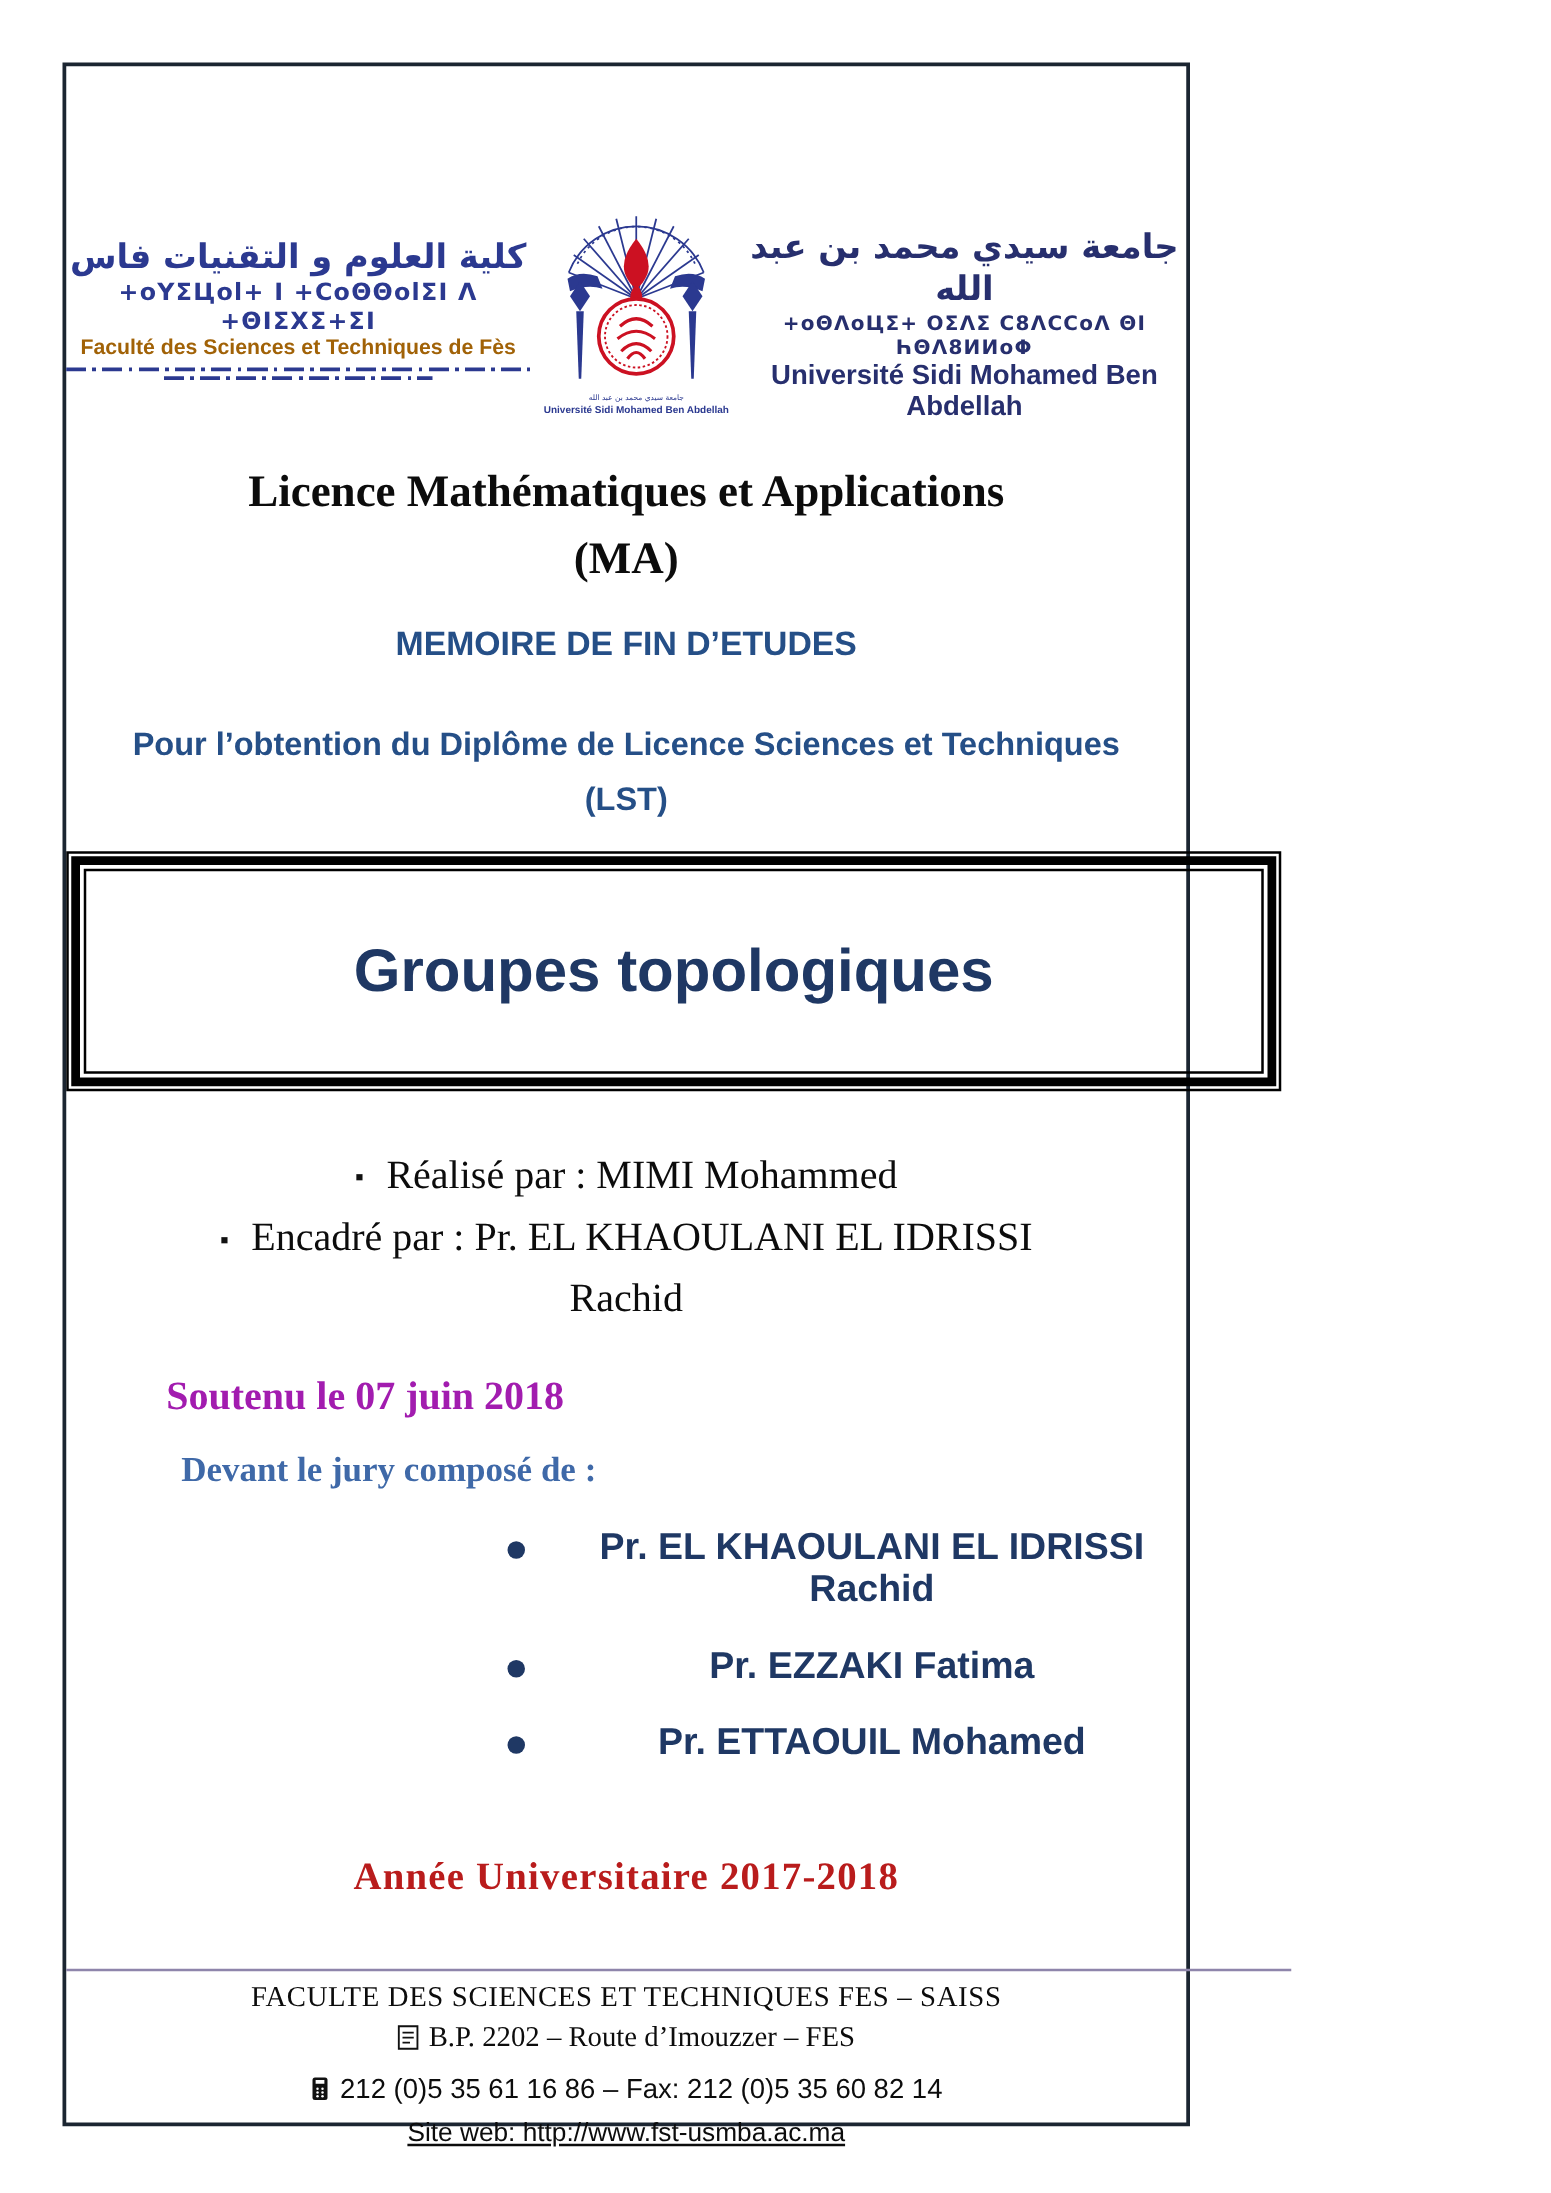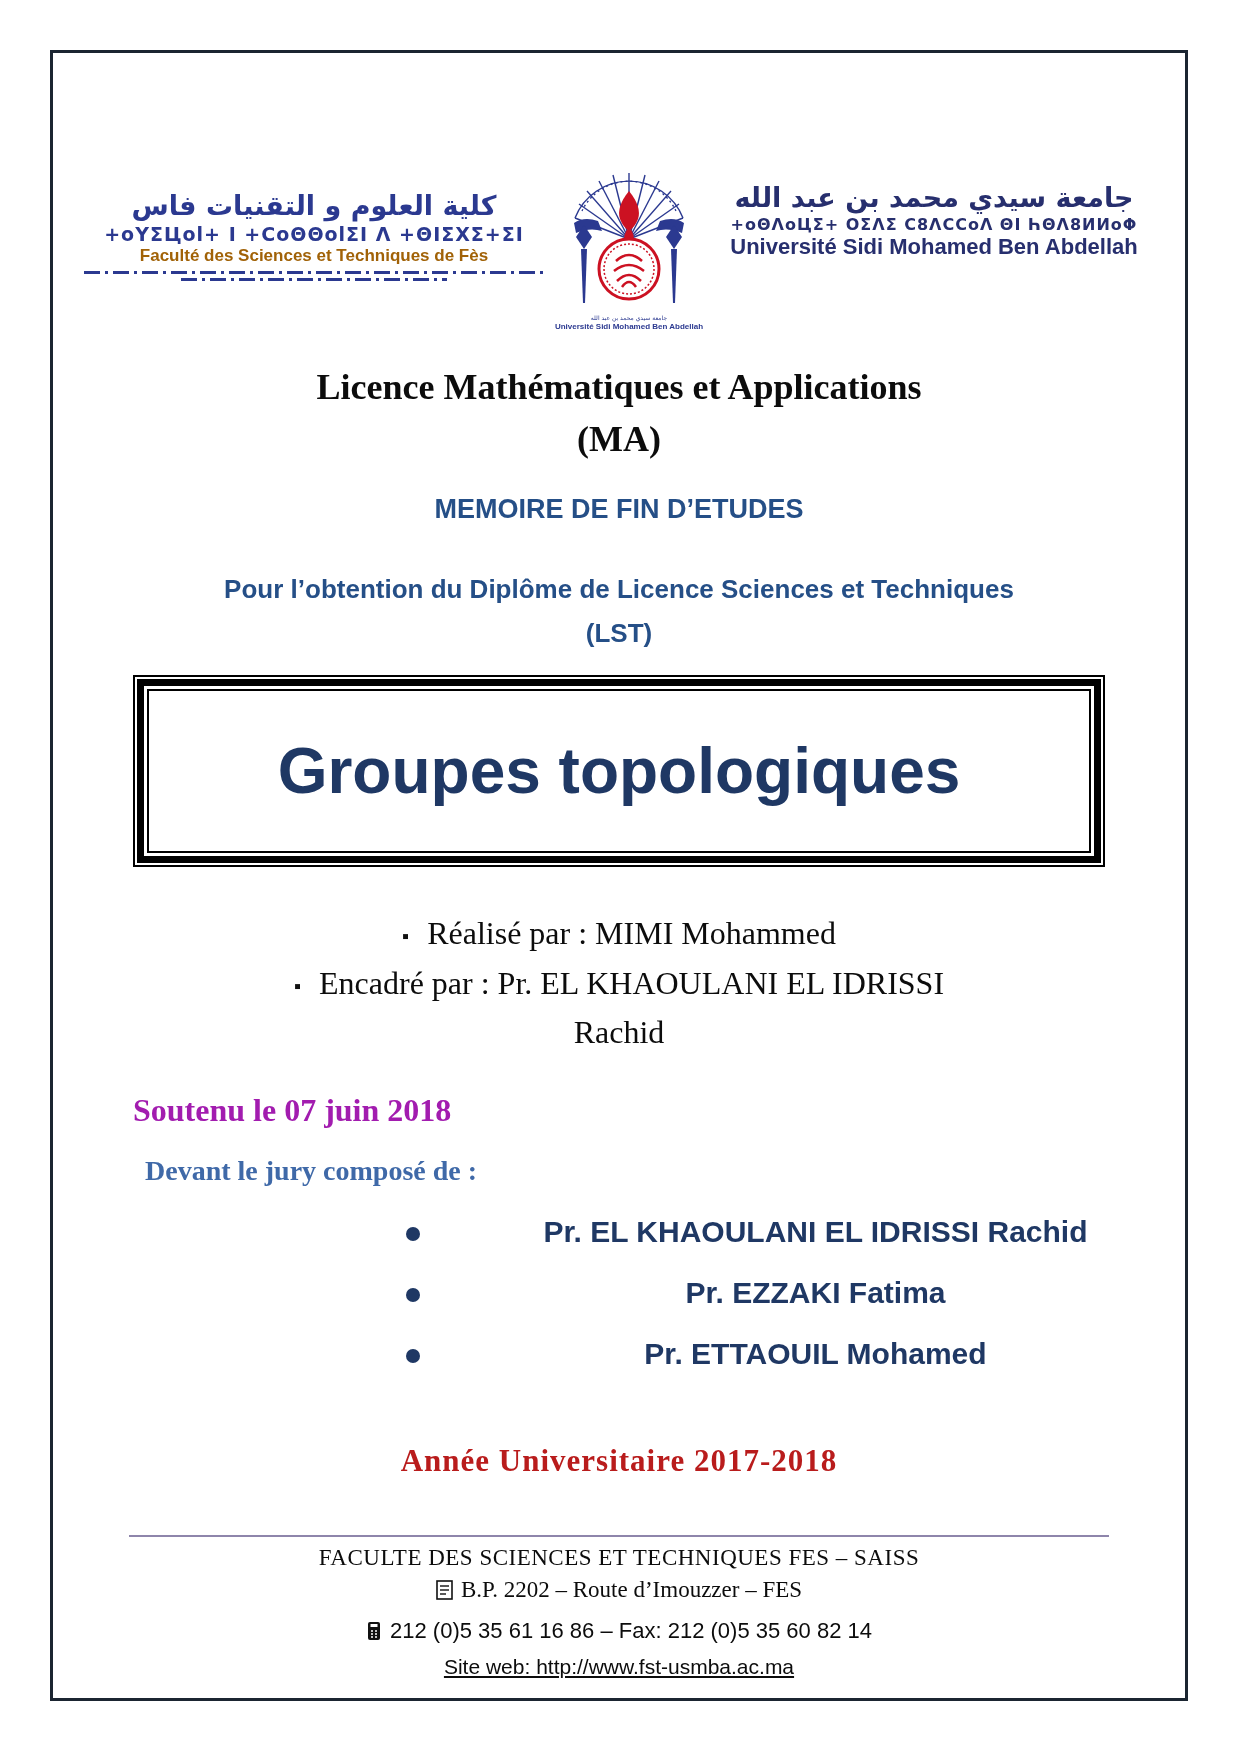--- a/index.html
+++ b/index.html
@@ -6,21 +6,21 @@
   .page{
     position:relative;
     width:1241px;height:1754px;
     background:#ffffff;
     font-family:"Liberation Serif", serif;
     color:#111;
     overflow:hidden;
   }
   .page-frame{
     position:absolute;left:50px;top:50px;
-    width:1138px;height:1651px;
+    width:902px;height:1651px;
     border:3px solid #1b2531;
     box-sizing:border-box;
   }
   .content{position:relative;width:100%;height:100%;}
 
   
   .header{
     display:flex;justify-content:center;align-items:flex-start;
     margin-top:108px;gap:10px;
   }
@@ -68,21 +68,21 @@
     width:972px;margin:20px auto 0 auto;
     border:2px solid #000;padding:2px;box-sizing:border-box;
   }
   .title-box-mid{border:7px solid #000;padding:3px;}
   .title-box-inner{
     border:2px solid #000;height:160px;
     display:flex;align-items:center;justify-content:center;
   }
   .main-title{
     font-family:"Liberation Sans",sans-serif;font-weight:bold;
-    font-size:64px;color:#1f3864;
+    font-size:48px;color:#1f3864;
   }
   
   .credits{margin-top:42px;text-align:center;font-size:32px;line-height:1.55;color:#0c0c0c;}
   .credit-line .sq{display:inline-block;font-size:20px;vertical-align:middle;margin-right:18px;color:#111;}
   
   .soutenu{margin:34px 0 0 80px;font-weight:bold;font-size:32px;color:#a21caf;}
   .jury-heading{margin:26px 0 0 92px;font-weight:bold;font-size:28px;color:#3f69a8;}
   .jury-list{list-style:none;margin:28px 0 0 345px;padding:0;
     font-family:"Liberation Sans",sans-serif;font-weight:bold;
     font-size:30px;color:#1f3864;text-align:center;}

